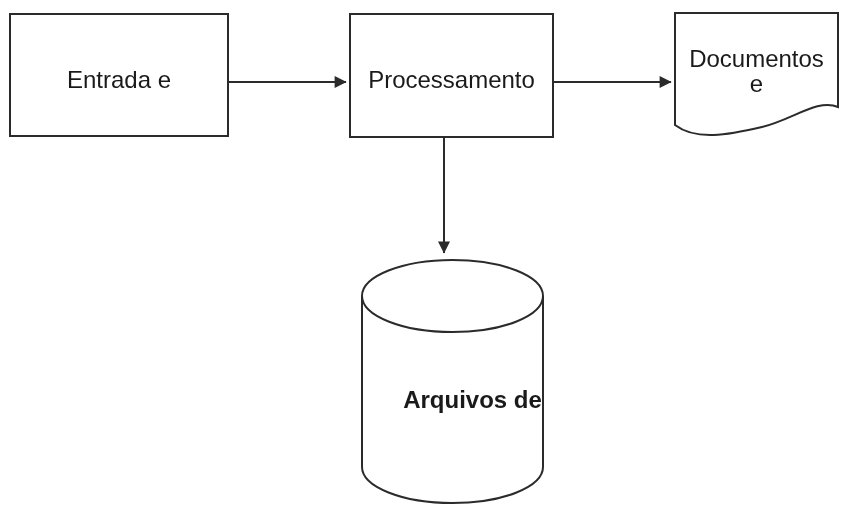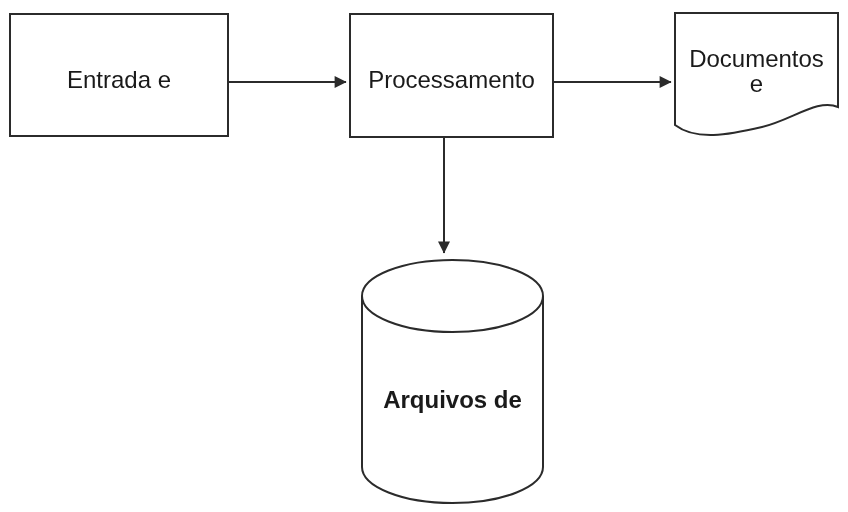--- a/index.html
+++ b/index.html
@@ -38,21 +38,21 @@
     text-align: center;
     color: var(--text, #1a1a1a);
     font-size: 24px;
     line-height: 25px;
     pointer-events: none;
   }
   .node-label span { display: block; }
   .label-entrada        { left: 10px;  top: 14px;  width: 218px; height: 122px; padding-top: 8px; }
   .label-processamento  { left: 350px; top: 14px;  width: 203px; height: 123px; padding-top: 8px; }
   .label-documentos     { left: 675px; top: 13px;  width: 163px; height: 115px; text-align: right; }
-  .label-arquivos       { left: 362px; top: 332px; width: 181px; height: 136px;
+  .label-arquivos       { left: 382px; top: 332px; width: 181px; height: 136px;
                           font-weight: bold; line-height: 28px; }
 </style>
 </head>
 <body>
 
 <div class="canvas">
 
   <svg class="diagram-layer" viewBox="0 0 848 512" xmlns="http://www.w3.org/2000/svg">
     <defs>
       <marker id="arrow" viewBox="0 0 10 10" refX="9.5" refY="5" markerWidth="15" markerHeight="12" orient="auto" markerUnits="userSpaceOnUse">

